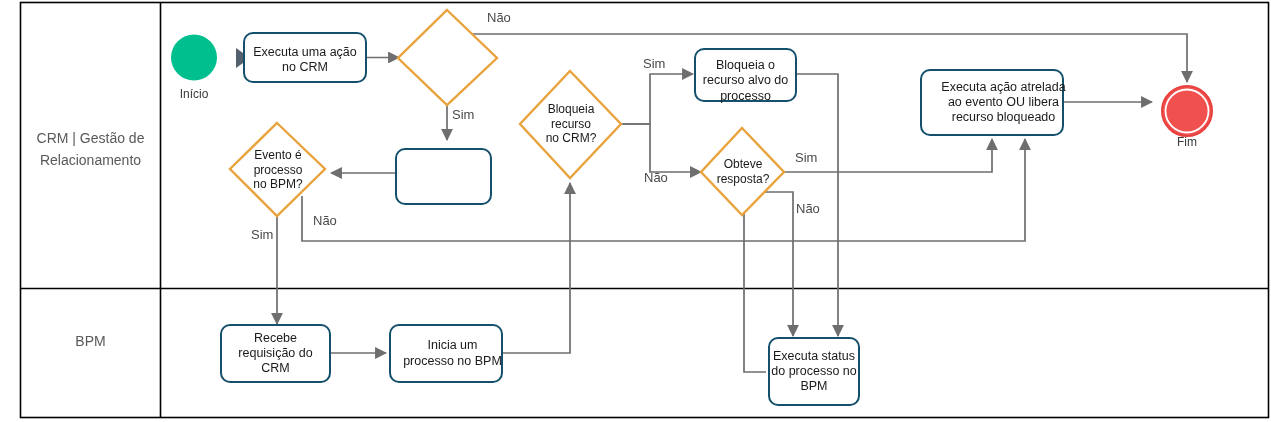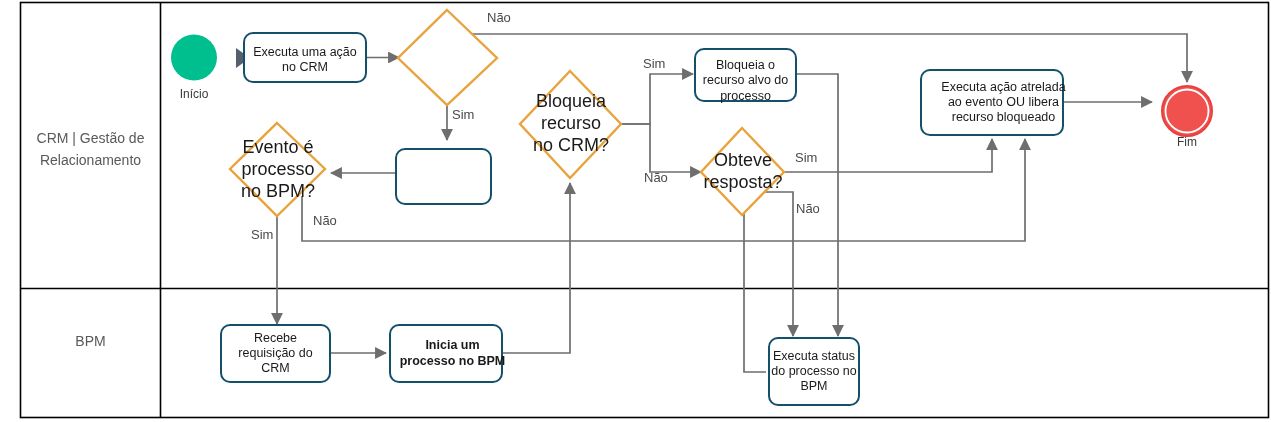--- a/index.html
+++ b/index.html
@@ -10,21 +10,21 @@
     position:absolute;display:flex;align-items:center;justify-content:center;
     text-align:center;color:#58595b;font-size:14px;line-height:1.55;
     font-family:"Liberation Sans",sans-serif;
   }
   .node-label{
     position:absolute;display:flex;align-items:center;justify-content:center;
     text-align:center;color:#1a1a1a;line-height:1.22;pointer-events:none;
     font-family:"Liberation Sans",sans-serif;white-space:pre-line;
   }
   .task-label{font-size:12.5px;}
-  .gw-label{font-size:18px;}
+  .gw-label{font-size:12px;}
   .gw-label.small{font-size:8.2px;line-height:1.25;}
   .event-label{font-size:12px;color:#3b3b3b;}
   .edge-label{
     position:absolute;color:#4a4a4a;font-size:13px;
     font-family:Liberation Sans, sans-serif;white-space:nowrap;
   }
 </style>
 </head>
 <body>
 
@@ -117,21 +117,21 @@
 no CRM</div>
   <div class="node-label task-label" style="left:695px;top:49px;width:101px;height:64px;">Bloqueia o
 recurso alvo do
 processo</div>
   <div class="node-label task-label" style="left:921px;top:70px;width:165px;height:65px;">Executa ação atrelada
 ao evento OU libera
 recurso bloqueado</div>
   <div class="node-label task-label" style="left:221px;top:325px;width:109px;height:57px;">Recebe
 requisição do
 CRM</div>
-  <div class="node-label task-label" style="left:390px;top:325px;width:125px;height:57px;font-weight:bold;">Inicia um
+  <div class="node-label task-label" style="left:390px;top:325px;width:125px;height:57px;">Inicia um
 processo no BPM</div>
   <div class="node-label task-label" style="left:765px;top:338px;width:98px;height:67px;">Executa status
 do processo no
 BPM</div>
 
   <div class="node-label gw-label" style="left:234px;top:146px;width:88px;height:48px;">Evento é
 processo
 no BPM?</div>
   <div class="node-label gw-label" style="left:527px;top:100px;width:88px;height:48px;">Bloqueia
 recurso

